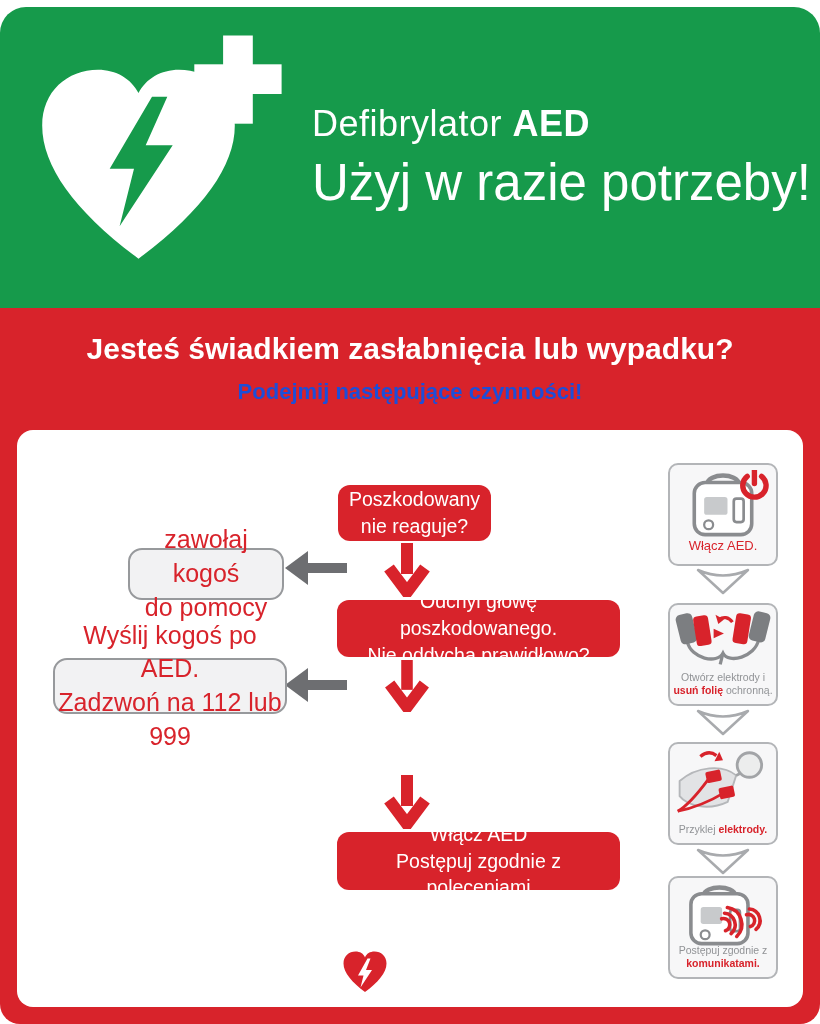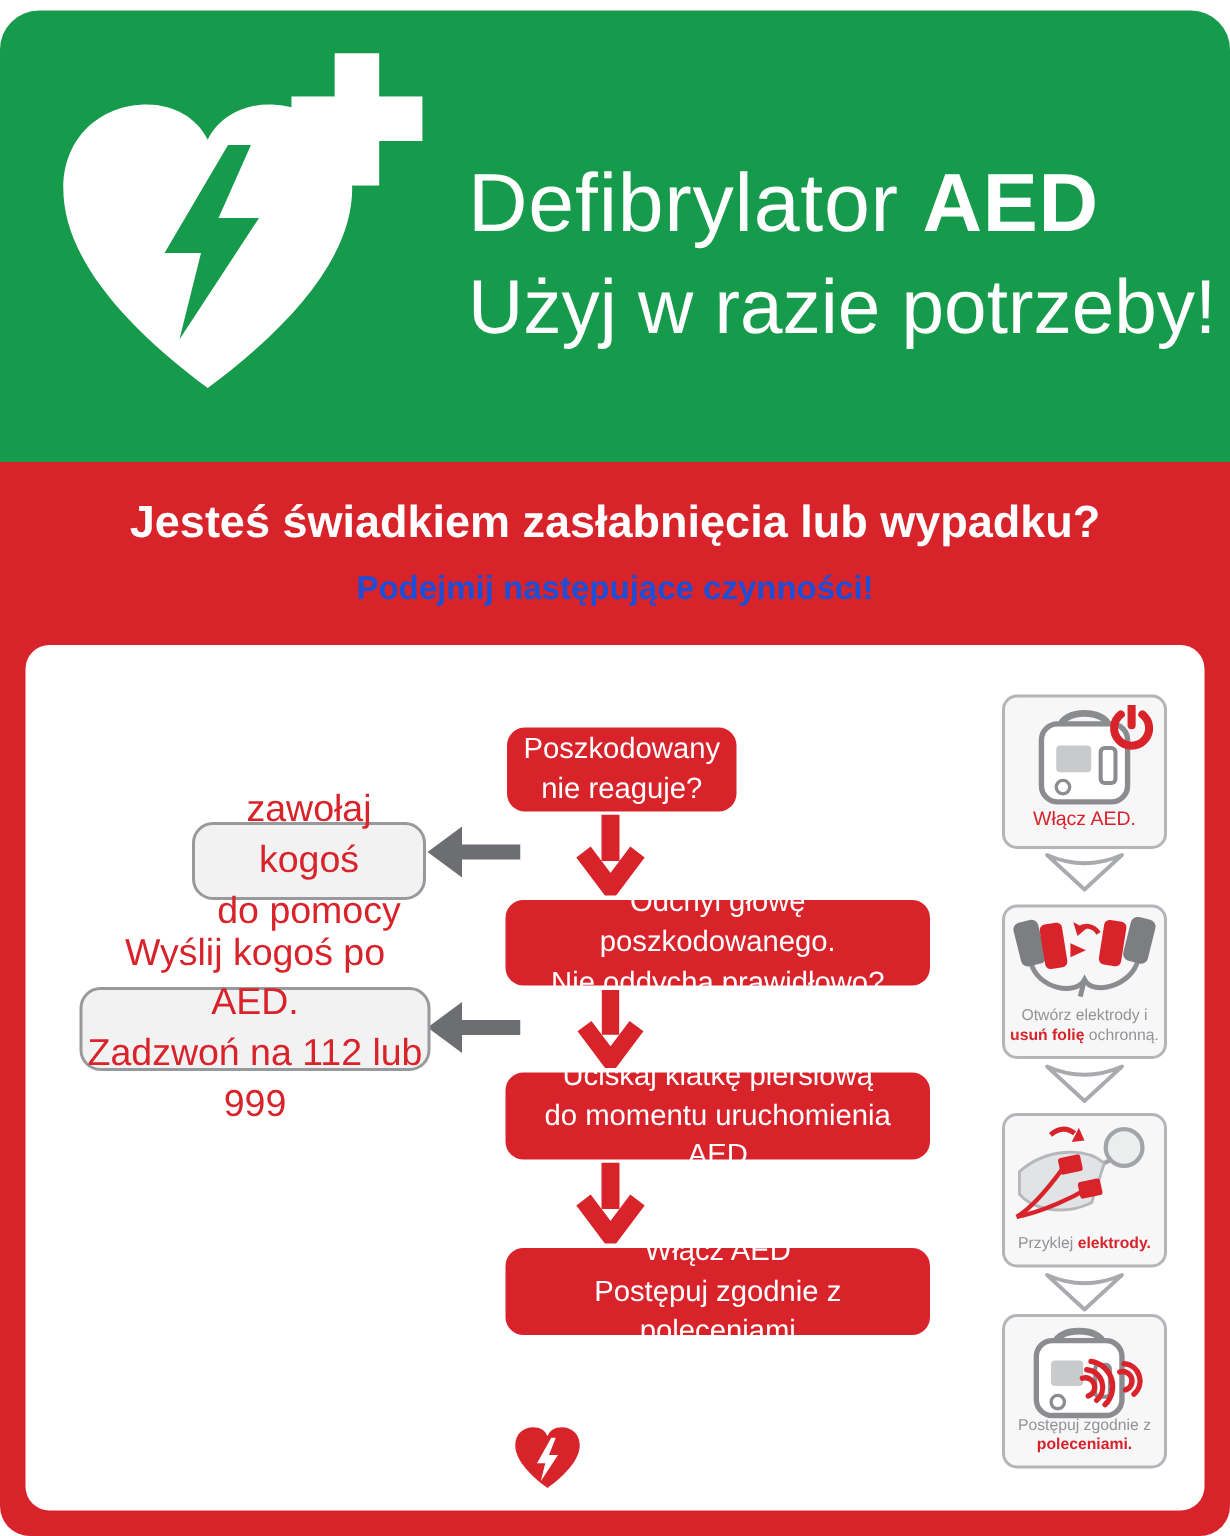--- a/index.html
+++ b/index.html
@@ -4,21 +4,21 @@
 <style>
   html,body{margin:0;padding:0;background:#fff;}
   .page{position:relative;width:820px;height:1024px;background:#fff;overflow:hidden;
         font-family:"Liberation Sans",sans-serif;}
 
   
   .header{position:absolute;left:0;top:7px;right:0;height:301px;
           background:var(--green,#169a4b);border-radius:26px 26px 0 0;}
   .logo-svg{position:absolute;left:26px;top:16px;}
   .title-block{position:absolute;left:312px;top:96px;color:#fff;}
-  .title{font-size:55px;font-weight:400;letter-spacing:.5px;white-space:nowrap;}
+  .title{font-size:36px;font-weight:400;letter-spacing:.5px;white-space:nowrap;}
   .title .bold{font-weight:800;}
   .subtitle{font-size:51px;font-weight:400;margin-top:8px;white-space:nowrap;}
 
   
   .red-bg{position:absolute;left:0;top:308px;right:0;bottom:0;
           background:var(--red,#d8232b);border-radius:0 0 20px 20px;}
   .banner-heading{position:absolute;top:332px;left:0;right:0;text-align:center;
           color:#fff;font-size:30px;font-weight:700;}
   .banner-subheading{position:absolute;top:379px;left:0;right:0;text-align:center;
           color:#1d4ed8;font-size:22px;font-weight:700;}
@@ -84,22 +84,20 @@
   <div class="red-bg"></div>
   <div class="banner-heading">Jesteś świadkiem zasłabnięcia lub wypadku?</div>
   <div class="banner-subheading">Podejmij następujące czynności!</div>
 
   <div class="panel"></div>
 
   <div class="fbox fbox1">Poszkodowany
 nie reaguje?</div>
   <div class="fbox fbox2">Odchyl głowę poszkodowanego.
 Nie oddycha prawidłowo?</div>
-  <div class="fbox fbox3">Uciskaj klatkę piersiową
-do momentu uruchomienia AED</div>
   <div class="fbox fbox4">Włącz AED
 Postępuj zgodnie z poleceniami</div>
 
   <svg class="abs" style="left:384px;top:543px;" width="46" height="54" viewBox="0 0 46 54">
     <line x1="23" y1="0" x2="23" y2="31" stroke="var(--red,#d8232b)" stroke-width="12"></line>
     <path d="M5,25 L23,49 L41,25" fill="none" stroke="var(--red,#d8232b)" stroke-width="12"></path>
   </svg>
   <svg class="abs" style="left:384px;top:660px;" width="46" height="52" viewBox="0 0 46 54">
     <line x1="23" y1="0" x2="23" y2="31" stroke="var(--red,#d8232b)" stroke-width="12"></line>
     <path d="M5,25 L23,49 L41,25" fill="none" stroke="var(--red,#d8232b)" stroke-width="12"></path>
@@ -188,21 +186,21 @@
       <g fill="none" stroke="var(--red,#d8232b)" stroke-width="4" stroke-linecap="round" transform="rotate(-18 58 44)">
         <path d="M52,38 a7,7 0 0 1 0,14"></path>
         <path d="M57,33 a13,13 0 0 1 0,24"></path>
         <path d="M62,28 a19,19 0 0 1 0,34"></path>
       </g>
       <g fill="none" stroke="var(--red,#d8232b)" stroke-width="4" stroke-linecap="round" transform="rotate(-18 84 40)">
         <path d="M80,34 a7,7 0 0 1 0,14"></path>
         <path d="M85,29 a13,13 0 0 1 0,24"></path>
       </g>
     </svg>
-    <div class="caption"><span>Postępuj zgodnie z </span><span class="cap-red">poleceniami.</span></div>
+    <div class="caption"><span>Postępuj zgodnie z </span><span class="cap-red">komunikatami.</span></div>
   </div>
 
   <svg class="abs" style="left:340px;top:948px;" width="50" height="46" viewBox="0 0 100 92">
     <path fill="var(--red,#d8232b)" d="M50,88 C24,69 7,49 7,31 C7,16 18,7 31,7 C40,7 47,11 50,19
              C53,11 60,7 69,7 C82,7 93,16 93,31 C93,49 76,69 50,88 Z"></path>
     <path fill="#fff" d="M55,21 L36,55 L47,55 L41,79 L64,44 L52,44 L61,21 Z"></path>
   </svg>
 
 </div>
 

